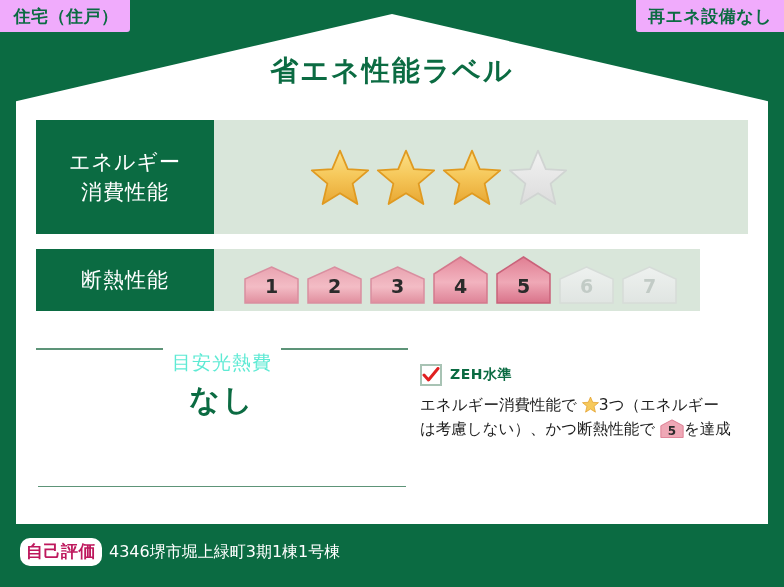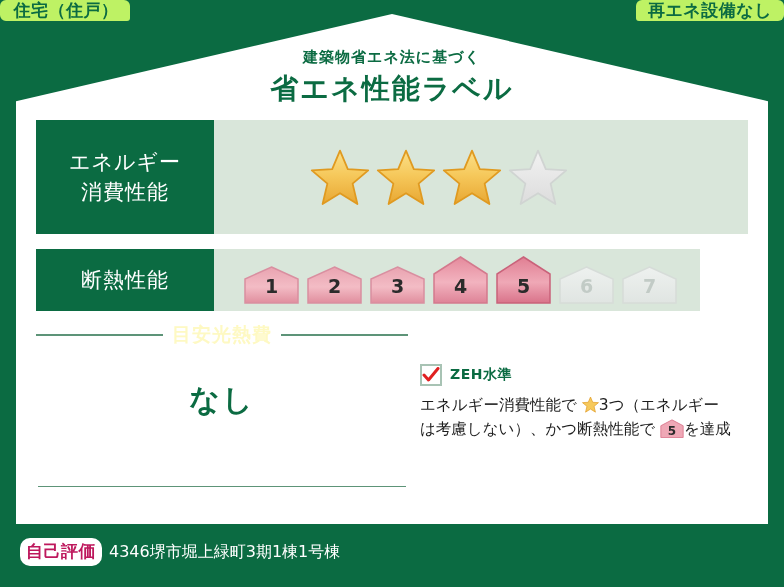--- a/index.html
+++ b/index.html
@@ -36,31 +36,30 @@
     height: 510px;
     background: #ffffff;
     -webkit-clip-path: polygon(0% 17.1%, 50% 0%, 100% 17.1%, 100% 100%, 0% 100%);
     clip-path: polygon(0% 17.1%, 50% 0%, 100% 17.1%, 100% 100%, 0% 100%);
   }
 
   
   .corner-badge {
     position: absolute;
     top: 0;
-    background: #bef264;
+    background: #f0abfc;
     color: #0b6b42;
     font-weight: bold;
     font-size: 17px;
     letter-spacing: 0.5px;
     display: flex;
     align-items: center;
     justify-content: center;
-    height: 21px;
+    height: 32px;
     box-sizing: border-box;
-    border-radius: 6px;
   }
   .badge-left {
     left: 0;
     width: 130px;
     border-bottom-right-radius: 3px;
     padding-left: 2px;
   }
   .badge-right {
     right: 0;
     width: 148px;
@@ -179,25 +178,26 @@
     display: flex;
     align-items: center;
     gap: 9px;
   }
   .cost-heading .rule {
     flex: 1 1 auto;
     height: 2px;
     background: #5d9478;
   }
   .cost-heading .cost-title {
-    color: #fef9c3;
+    color: #5eead4;
     font-size: 19px;
-    font-weight: bold;
+    font-weight: normal;
     letter-spacing: 1px;
     white-space: nowrap;
+    margin-top: 28px;
   }
   .cost-value {
     position: absolute;
     left: 36px;
     top: 380px;
     width: 372px;
     text-align: center;
     color: #0b6b42;
     font-size: 30px;
     font-weight: bold;
@@ -330,21 +330,20 @@
   <div class="house-shape"></div>
 
   <div class="corner-badge badge-left">
     <span>住宅（住戸）</span>
   </div>
   <div class="corner-badge badge-right">
     <span>再エネ設備なし</span>
   </div>
 
   <div class="title-wrap">
-    <div class="title-sub">建築物省エネ法に基づく</div>
     <div class="title-main">省エネ性能ラベル</div>
   </div>
 
   <div class="perf-row row-energy">
     <div class="row-label">
       <span>エネルギー</span>
       <span>消費性能</span>
     </div>
     <div class="row-body">
       <div class="stars">

